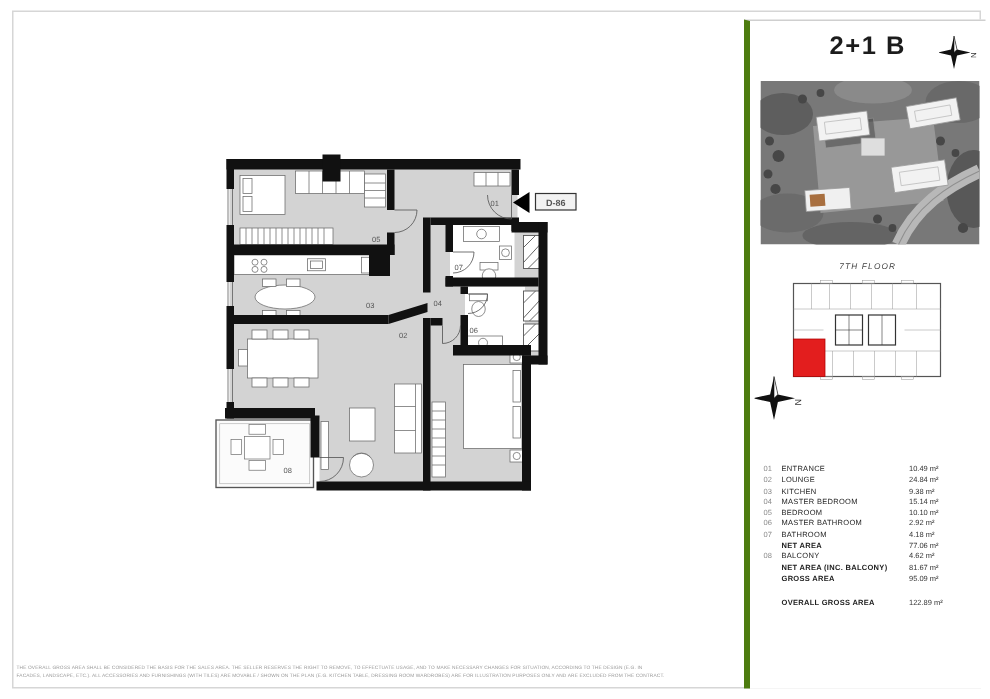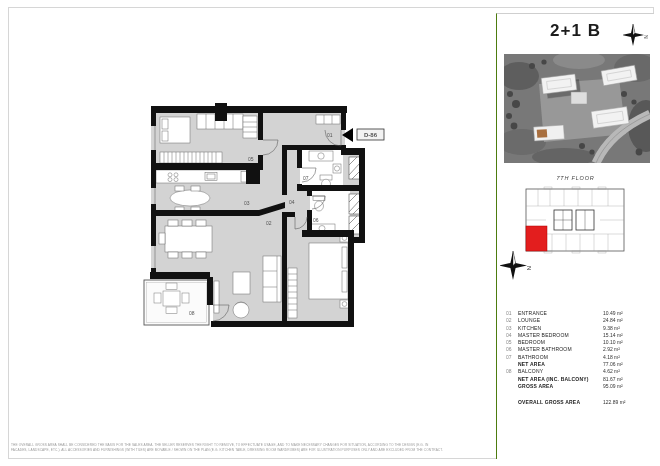--- a/index.html
+++ b/index.html
@@ -2,21 +2,21 @@
 <html><head>
 <meta charset="utf-8">
 <style>
   html,body{margin:0;padding:0;}
   body{
     width:660px;height:466px;position:relative;background:#ffffff;
     font-family:"Liberation Sans",sans-serif;overflow:hidden;
   }
   .page-border{position:absolute;left:8px;top:7px;width:644px;height:450px;border:1px solid #d6d6d6;}
   
-  .side-panel{position:absolute;left:496px;top:13px;width:157px;height:445px;border-left:1px solid #4d7c0f;border-top:1px solid #cfcfcf;background:#fff;}
+  .side-panel{position:absolute;left:496px;top:13px;width:157px;height:445px;border-left:4px solid #4d7c0f;border-top:1px solid #cfcfcf;background:#fff;}
   .unit-title{position:absolute;top:7px;left:0;width:100%;text-align:center;font-size:17px;font-weight:bold;letter-spacing:1px;color:#1c1c1c;}
   .title-compass{position:absolute;top:9px;right:5px;}
   .aerial{position:absolute;left:7px;top:40px;}
   .floor-label{position:absolute;top:161px;left:0;width:100%;text-align:center;font-size:5.5px;font-style:italic;letter-spacing:.8px;color:#444;}
   .keyplan{position:absolute;left:23px;top:172px;}
   .keyplan-compass{position:absolute;left:3px;top:236px;}
   
   .area-table{position:absolute;left:9px;top:296px;width:142px;}
   .arow{display:flex;align-items:baseline;font-size:5px;line-height:7.3px;color:#222;}
   .arow .num{width:12px;color:#8a8a8a;}

